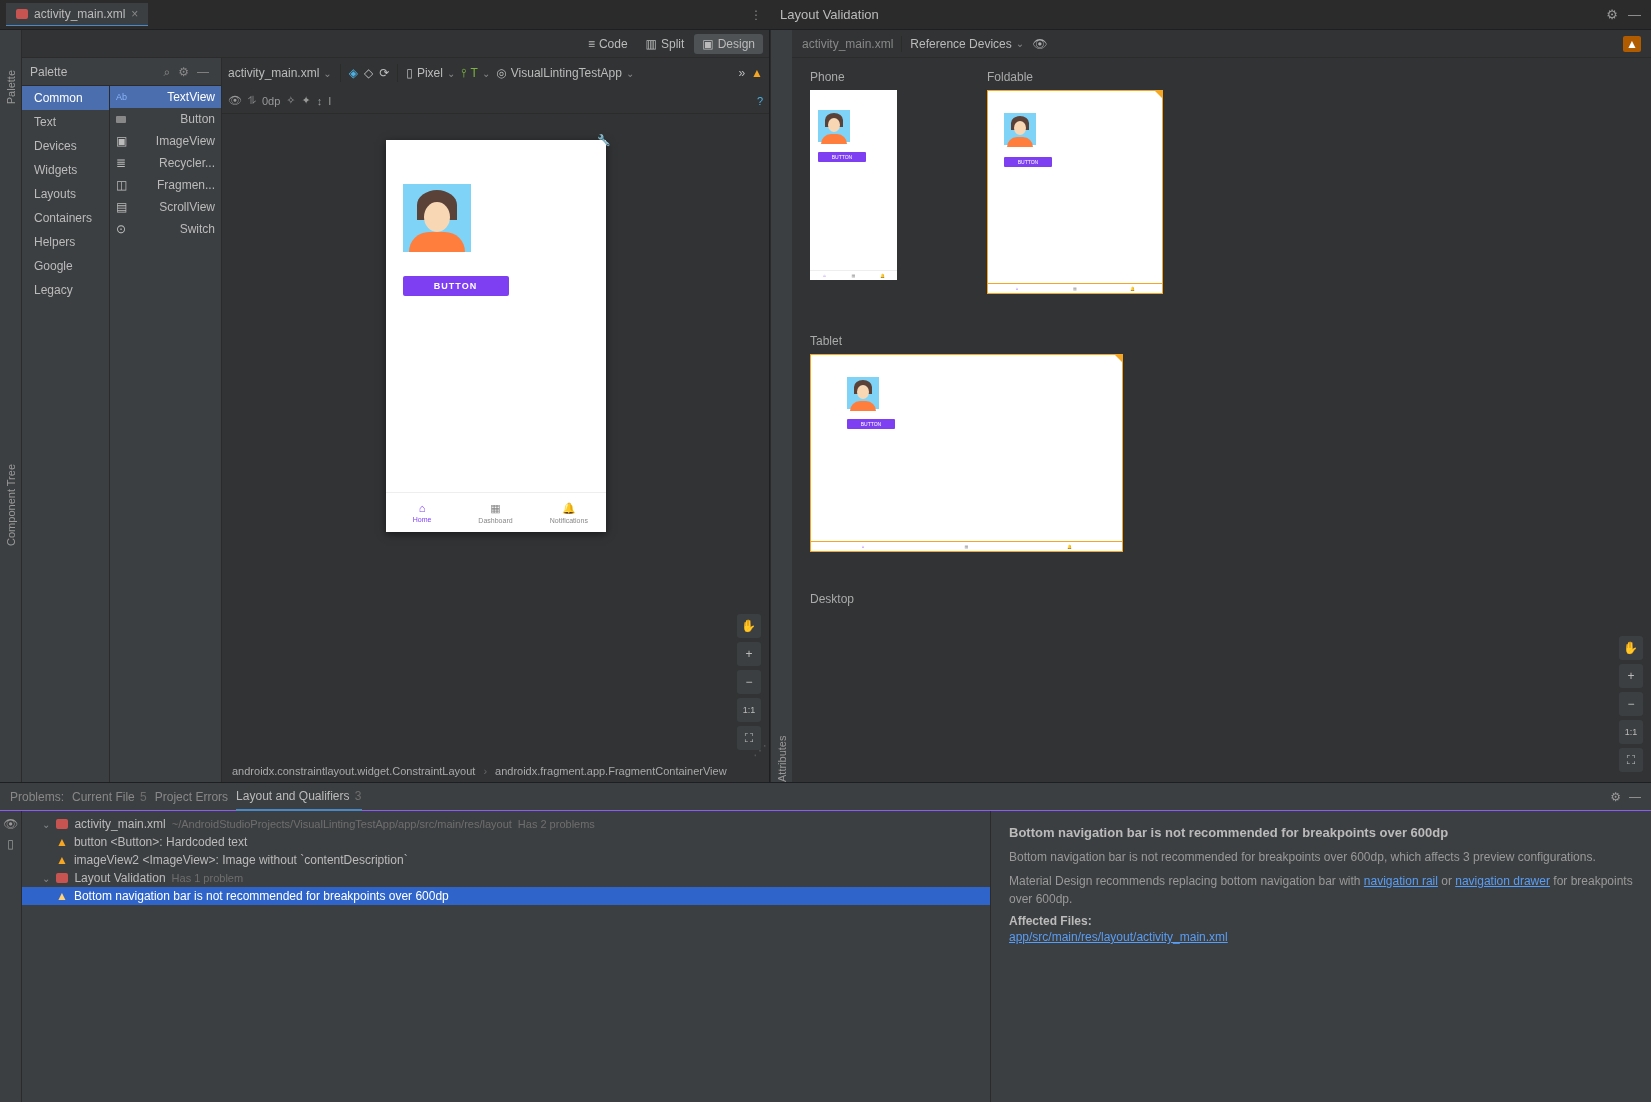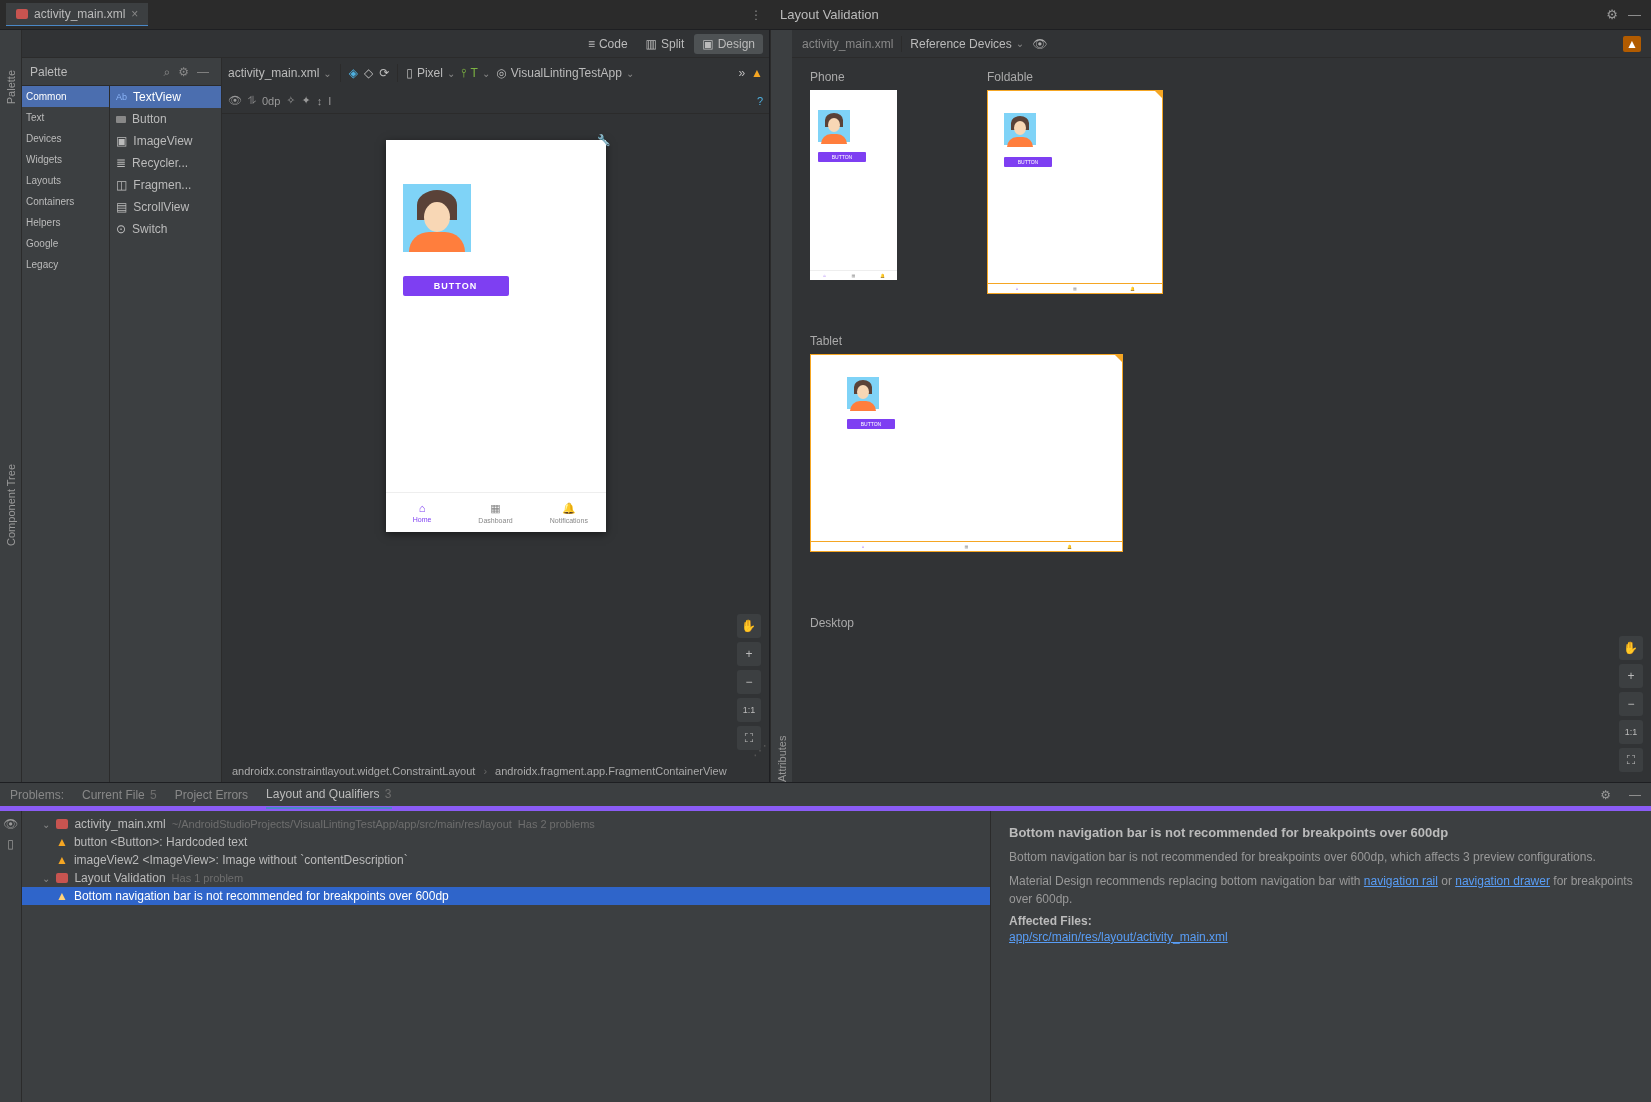--- a/index.html
+++ b/index.html
@@ -18,24 +18,24 @@
 .view-switch { height: 28px; display: flex; align-items: center; justify-content: flex-end; gap: 2px; padding: 0 6px; background: #313335; border-bottom:1px solid #2b2b2b;}
 .view-btn { padding: 3px 8px; font-size: 12px; color: #bbb; display:flex; align-items:center; gap:4px;}
 .view-btn.active { background: #4e5254; border-radius:3px; }
 .editor-body { flex: 1; display: flex; min-height: 0; }
 .palette { width: 200px; background: #3c3f41; border-right: 1px solid #2b2b2b; display: flex; flex-direction: column; }
 .palette-head { height: 28px; display: flex; align-items: center; padding: 0 8px; font-size: 12px; border-bottom: 1px solid #2b2b2b; }
 .palette-head .sp { flex: 1; }
 .palette-head .ic { color: #888; padding: 0 4px; cursor:pointer; }
 .palette-cols { flex: 1; display: flex; }
 .palette-cats { width: 88px; border-right: 1px solid #2b2b2b; }
-.palette-cats div { padding: 5px 4px; font-size: 10px; cursor:pointer; }
+.palette-cats div { padding: 5px 12px; font-size: 12px; cursor:pointer; }
 .palette-cats div.sel { background: #4b6eaf; color: #fff; }
 .palette-items { flex: 1; }
-.palette-items div { padding: 4px 6px; font-size: 12px; display:flex; align-items:center; gap:6px; cursor:pointer;}
+.palette-items div { padding: 4px 6px; font-size: 12px; display:flex; align-items:center; gap:6px; cursor:pointer;justify-content:space-between;}
 .palette-items div.sel { background: #4b6eaf; color:#fff; }
 .design-area { flex: 1; background: #313335; display: flex; flex-direction: column; position:relative; }
 .design-toolbar { height: 30px; display: flex; align-items: center; gap: 6px; padding: 0 6px; font-size: 12px; color: #bbb; }
 .design-toolbar .sep { width:1px; height:18px; background:#2b2b2b; margin:0 2px;}
 .design-toolbar2 { height: 26px; display: flex; align-items: center; gap: 6px; padding: 0 6px; font-size: 11px; color: #999; border-bottom:1px solid #2b2b2b;}
 .canvas-wrap { flex: 1; display: flex; align-items: flex-start; justify-content: center; padding: 20px; position:relative;}
 .phone-preview { width: 220px; height: 392px; background: #fff; position: relative; box-shadow: 0 2px 8px rgba(0,0,0,.5); margin-top: 6px;}
 .wrench { position:absolute; top:-6px; right:-6px; color:#999; font-size:11px;}
 .avatar { width: 68px; height: 68px; background: #7fd3f7; margin: 44px 0 0 17px; position: relative; overflow:hidden; }
 .avatar .hair { position:absolute; width:40px; height:30px; background:#5a4238; border-radius:50% 50% 0 0; top:6px; left:14px;}
@@ -61,21 +61,21 @@
 .dev-foldable { width:176px; height:204px; background:#fff; position:relative; border:1px solid #f5a623;}
 .dev-tablet { width:313px; height:198px; background:#fff; position:relative; border:1px solid #f5a623;}
 .warn-corner { position:absolute; top:-1px; right:-1px; width:0; height:0; border-left:9px solid transparent; border-top:9px solid #f5a623;}
 .mini-avatar { background:#7fd3f7; position:absolute;}
 .mini-btn { background:#7e3ff2; color:#fff; font-size:5px; display:flex; align-items:center; justify-content:center; position:absolute; border-radius:1px;}
 .mini-nav { position:absolute; bottom:0; left:0; right:0; height:10px; border-top:1px solid #eee; display:flex;}
 .mini-nav.gold { border-top:1px solid #f5a623;}
 .mini-nav div { flex:1; display:flex; align-items:center; justify-content:center; font-size:4px; color:#999;}
 .mini-nav div.active { color:#7e3ff2;}
 .bottom-panel { height: 320px; background: #3c3f41; border-top: 1px solid #1e1f22; display:flex; flex-direction:column;}
-.bottom-tabs { height: 28px; display:flex; align-items:center; gap:18px; padding:0 10px; border-bottom:5px solid #8b5cf6;}
+.bottom-tabs { height: 28px; display:flex; align-items:center; gap:8px; padding:0 10px; border-bottom:1px solid #8b5cf6;}
 .bottom-tabs .t { font-size:12px; color:#888; cursor:pointer; padding:6px 0;}
 .bottom-tabs .t.active { color:#bbb; border-bottom:2px solid #4a88c7;}
 .bottom-tabs .cnt { color:#6e6e6e; margin-left:2px;}
 .bottom-tabs .sp { flex:1;}
 .bottom-body { flex:1; display:flex;}
 .problems-tree { flex:1; border-right:1px solid #2b2b2b; padding:4px 0; overflow:hidden;}
 .problems-tree .row { display:flex; align-items:center; gap:6px; padding:2px 8px; font-size:12px; color:#bbb;}
 .problems-tree .row.sel { background:#2f65ca; color:#fff;}
 .problems-tree .indent1 { padding-left:34px;}
 .problems-tree .indent0 { padding-left:20px;}
@@ -333,21 +333,21 @@
             <div class="mini-btn" style="width:48px;height:10px;top:64px;left:36px">
                 <span>BUTTON</span>
               </div>
             <div class="mini-nav gold">
                 <div class="active">⌂</div>
                 <div>▦</div>
                 <div>🔔</div>
               </div>
           </div>
         </div>
-        <div class="dev-label" style="margin-top:64px">Desktop</div>
+        <div class="dev-label" style="margin-top:40px">Desktop</div>
       </div>
       <div class="zoom-ctrl" style="position:absolute; right:8px; bottom:10px;">
         <div>✋</div>
         <div>+</div>
         <div>−</div>
         <div style="font-size:9px">1:1</div>
         <div>⛶</div>
       </div>
     </div>
   </div>

